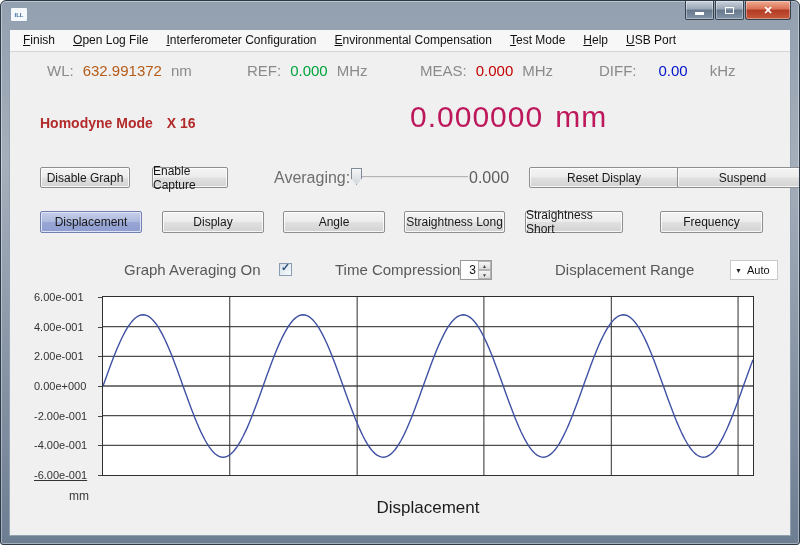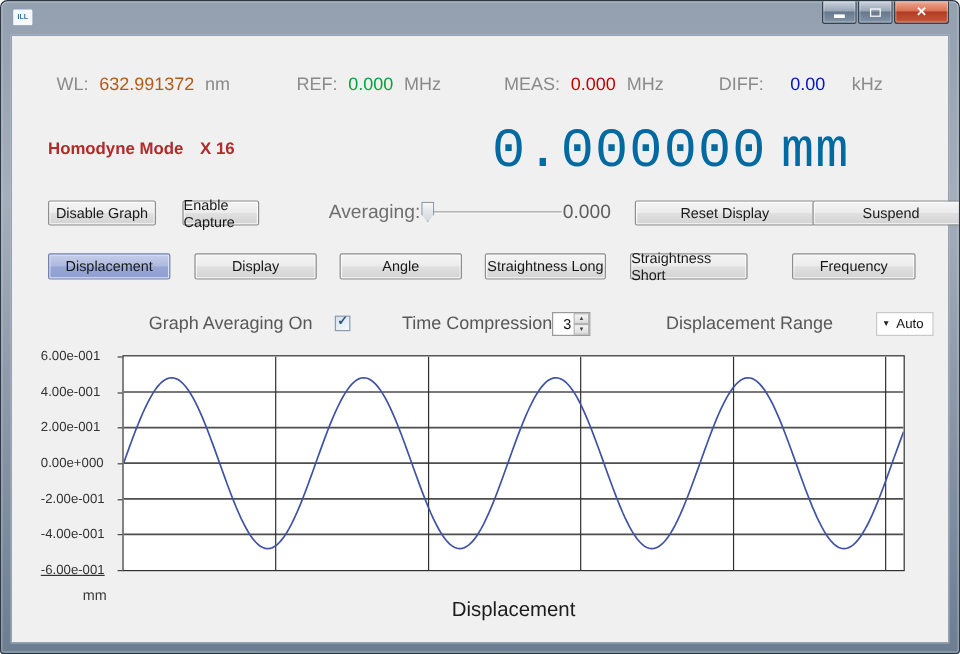--- a/index.html
+++ b/index.html
@@ -32,22 +32,22 @@
   .menubar { position:absolute; left:0; top:0; right:0; height:22px; background:#f7f7f7;
              border-bottom:1px solid #d4d4d4; display:flex; align-items:center; padding-left:4px; }
   .menu-item { font-size:12px; color:#111; padding:0 9px; line-height:21px; cursor:default; }
   
   .reading { position:absolute; top:32px; height:22px; display:flex; gap:9px; font-size:15px;
              color:#8a8a8a; align-items:baseline; }
   .reading .r-label, .reading .r-unit { color:#8a8a8a; }
   
   .mode { position:absolute; left:30px; top:85px; font-size:14px; font-weight:bold; }
   .mode .mult { margin-left:10px; }
-  .main-display { position:absolute; left:400px; top:70px; font-size:46px; color:#0369a1;
-                  letter-spacing:1px; white-space:nowrap;font-family:Liberation Mono, monospace; }
+  .main-display { position:absolute; left:400px; top:70px; font-size:30px; color:#be185d;
+                  letter-spacing:1px; white-space:nowrap; }
   .main-display .md-unit { margin-left:12px; }
   
   .btn { position:absolute; height:21px; font-size:12px; color:#181818;
          background:linear-gradient(180deg,#f4f4f4 0%,#ececec 48%,#e0e0e0 52%,#d3d3d3 100%);
          border:1px solid #8e8e8e; border-radius:2px;
          box-shadow:inset 0 0 0 1px rgba(255,255,255,.8);
          display:flex; align-items:center; justify-content:center; cursor:default; }
   .tab { top:181px; height:22px; }
   .tab.selected { background:linear-gradient(180deg,#c6cee9 0%,#aeb9de 48%,#98a6d5 52%,#8f9ed1 100%);
                   border:1px solid #7280b2; box-shadow:inset 0 0 0 1px #dde2f4; }
@@ -99,20 +99,29 @@
       <div class="cap-btn max">
           <span class="glyph-max"></span>
         </div>
       <div class="cap-btn close">
           <span class="glyph-close">✕</span>
         </div>
     </div>
   </div>
 
   <div class="client">
+    <div class="menubar">
+        <span class="menu-item"><u>F</u>inish</span>
+        <span class="menu-item"><u>O</u>pen Log File</span>
+        <span class="menu-item"><u>I</u>nterferometer Configuration</span>
+        <span class="menu-item"><u>E</u>nvironmental Compensation</span>
+        <span class="menu-item"><u>T</u>est Mode</span>
+        <span class="menu-item"><u>H</u>elp</span>
+        <span class="menu-item"><u>U</u>SB Port</span>
+      </div>
 
     <div class="reading" style="left:37px">
       <span class="r-label">WL:</span>
       <span class="r-value" style="color: rgb(181, 90, 22);">632.991372</span>
       <span class="r-unit">nm</span>
     </div>
     <div class="reading" style="left:237px">
       <span class="r-label">REF:</span>
       <span class="r-value" style="color: rgb(0, 163, 60);">0.000</span>
       <span class="r-unit">MHz</span>
@@ -130,21 +139,21 @@
 
     <div class="mode" style="color: rgb(178, 42, 42);">
       <span>Homodyne Mode</span>
       <span class="mult">X 16</span>
     </div>
     <div class="main-display">
       <span>0.000000</span><span class="md-unit">mm</span>
     </div>
 
     <div class="btn" style="left:30px; top:137px; width:90px">Disable Graph</div>
-    <div class="btn" style="left:142px; top:137px; width:64px">Enable Capture</div>
+    <div class="btn" style="left:142px; top:137px; width:76px">Enable Capture</div>
     <div class="avg-label">Averaging:</div>
     <div class="slider-track"></div>
     <div class="slider-thumb"></div>
     <div class="avg-value">0.000</div>
     <div class="btn" style="left:519px; top:137px; width:150px">Reset Display</div>
     <div class="btn" style="left:667px; top:137px; width:131px">Suspend</div>
 
     <div class="btn tab selected" style="left:30px;  width:102px">Displacement</div>
     <div class="btn tab" style="left:152px; width:102px">Display</div>
     <div class="btn tab" style="left:273px; width:102px">Angle</div>

